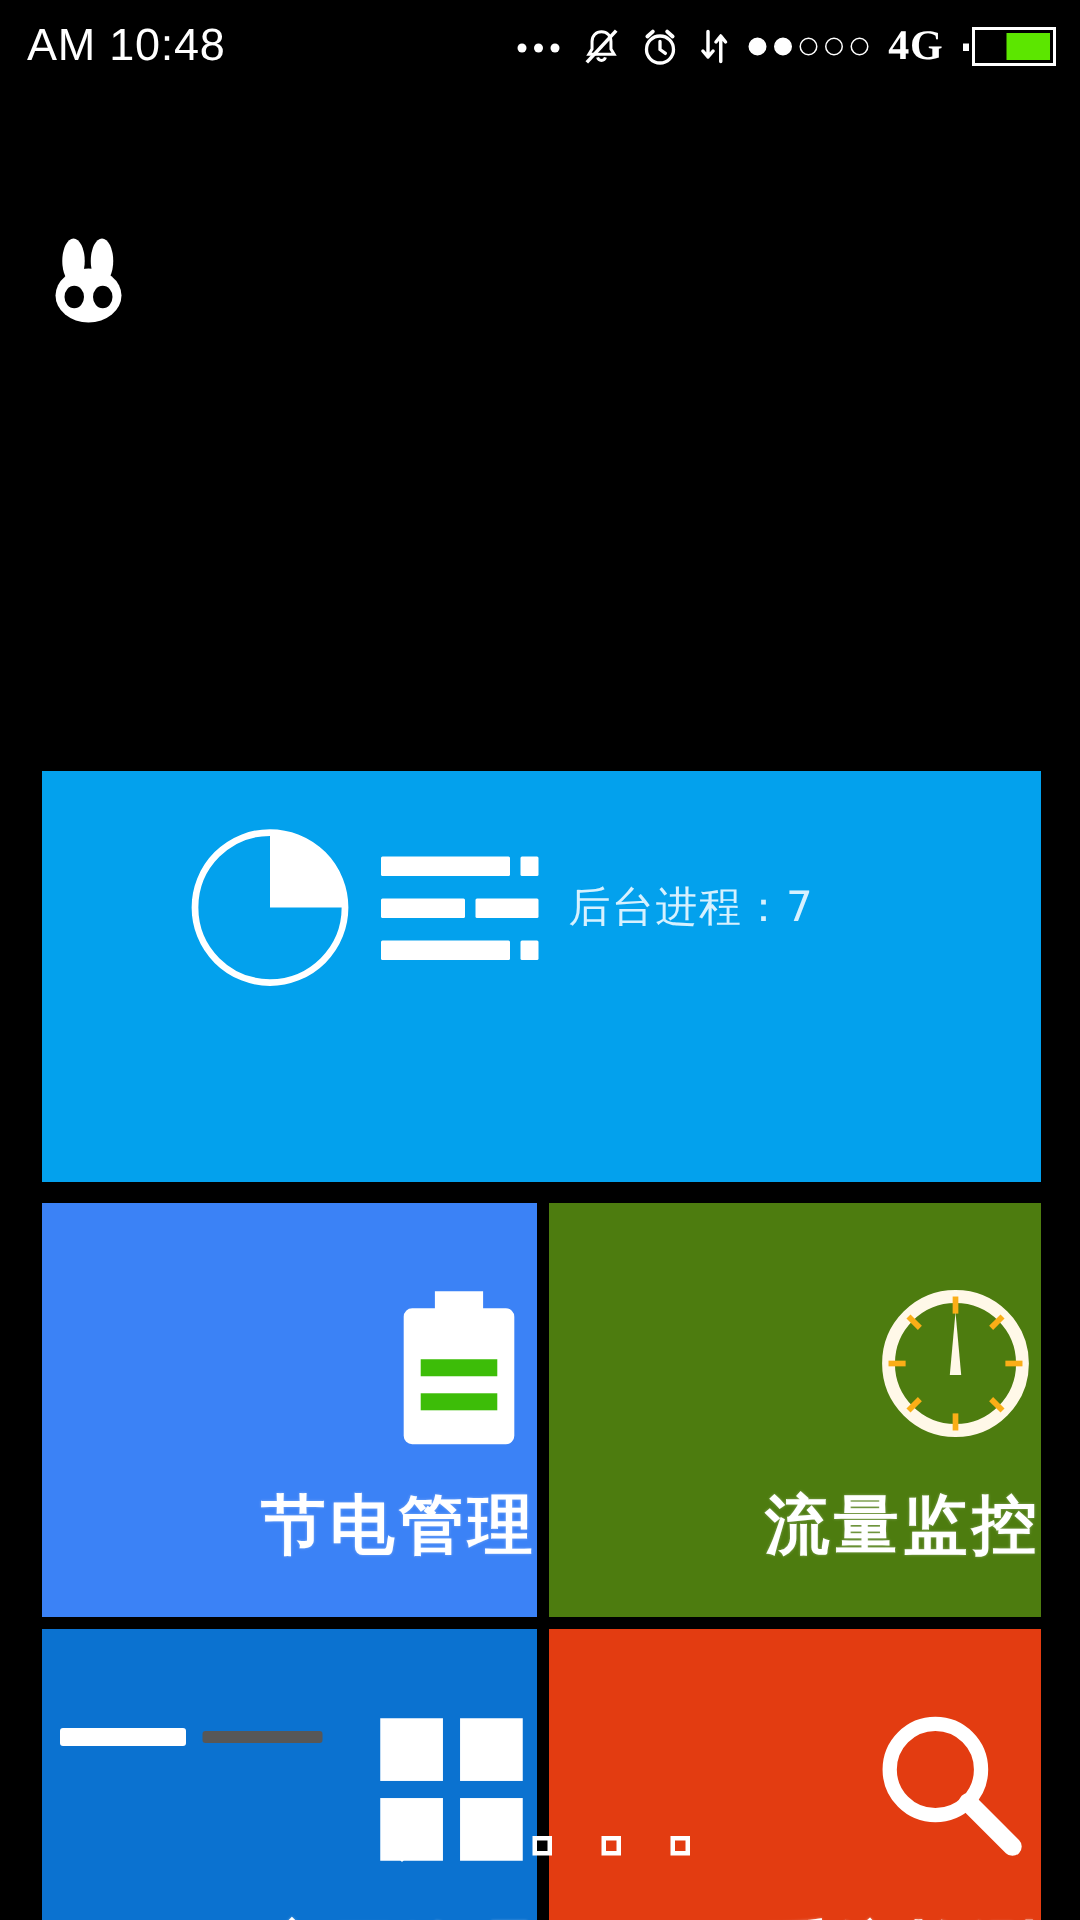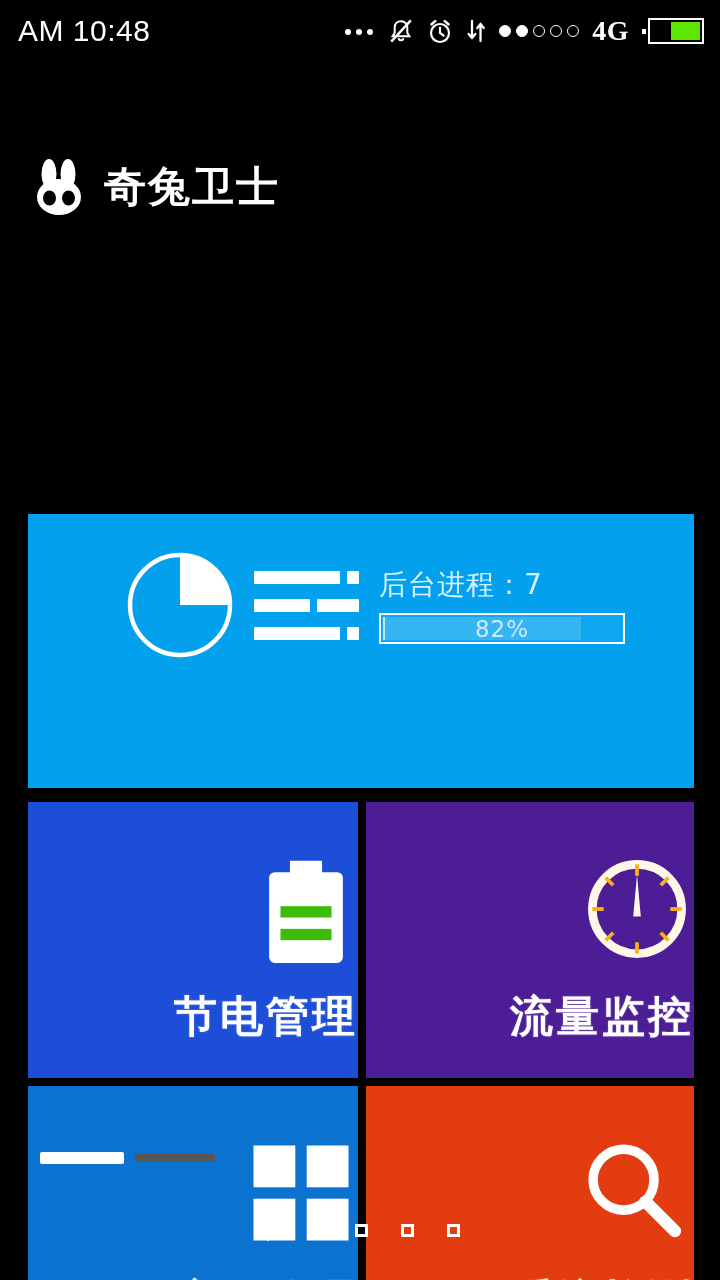--- a/index.html
+++ b/index.html
@@ -171,21 +171,20 @@
     <div class="app-header">
       <span class="logo">
         <svg viewBox="0 0 58 60" width="58" height="60">
           <ellipse cx="19" cy="17" rx="7.5" ry="15" fill="#fff"></ellipse>
           <ellipse cx="38" cy="17" rx="7.5" ry="15" fill="#fff"></ellipse>
           <ellipse cx="29" cy="40" rx="22" ry="18" fill="#fff"></ellipse>
           <ellipse cx="19.5" cy="41" rx="6.5" ry="7.5" fill="#000"></ellipse>
           <ellipse cx="38.5" cy="41" rx="6.5" ry="7.5" fill="#000"></ellipse>
         </svg>
       </span>
-      <span class="app-title">奇兔卫士</span>
     </div>
 
     <div class="tiles">
 
       <div class="tile" id="tile-accel" style="background:#03a1ed;">
         <div class="accel-inner">
           <div class="accel-top">
             <span class="pie">
               <svg viewBox="0 0 112 112" width="112" height="112">
                 <circle cx="56" cy="56" r="50" fill="none" stroke="#ffffff" stroke-width="4.5"></circle>
@@ -201,41 +200,37 @@
                   <span class="b1" style="width:56px"></span>
                   <span class="b2" style="width:42px"></span>
                 </span>
               <span class="bar-row">
                   <span class="b1" style="width:86px"></span>
                   <span class="b2" style="width:12px"></span>
                 </span>
             </span>
             <span class="stats">
               <span class="stat-line">后台进程：7</span>
-              <span class="progress">
-                <span class="progress-fill" style="width:82%"></span>
-                <span class="progress-txt">82%</span>
-              </span>
             </span>
           </div>
         </div>
       </div>
 
-      <div class="tile" id="tile-power" style="background:#1d4ed8;padding-left:44px;">
+      <div class="tile" id="tile-power" style="background:#3b82f6;padding-left:44px;">
         <div class="tile-icon">
           <svg viewBox="0 0 110 130" width="104" height="124">
             <path d="M38 14h34v12h16a6 6 0 016 6v84a6 6 0 01-6 6H22a6 6 0 01-6-6V32a6 6 0 016-6h16z" fill="#ffffff"></path>
             <rect x="28" y="62" width="54" height="12" fill="#3dbd08"></rect>
             <rect x="28" y="86" width="54" height="12" fill="#3dbd08"></rect>
           </svg>
         </div>
         <div class="tile-label sq-label">节电管理</div>
       </div>
 
-      <div class="tile" id="tile-data" style="background:#4c1d95;">
+      <div class="tile" id="tile-data" style="background:#4d7c0f;">
         <div class="tile-icon">
           <svg viewBox="0 0 120 120" width="114" height="114">
             <circle cx="60" cy="60" r="47" fill="none" stroke="#fff8e8" stroke-width="9"></circle>
             <g stroke="#fbae17" stroke-width="4">
               <line x1="60" y1="13" x2="60" y2="25"></line>
               <line x1="93" y1="27" x2="85" y2="35"></line>
               <line x1="107" y1="60" x2="95" y2="60"></line>
               <line x1="93" y1="93" x2="85" y2="85"></line>
               <line x1="60" y1="107" x2="60" y2="95"></line>
               <line x1="27" y1="93" x2="35" y2="85"></line>

